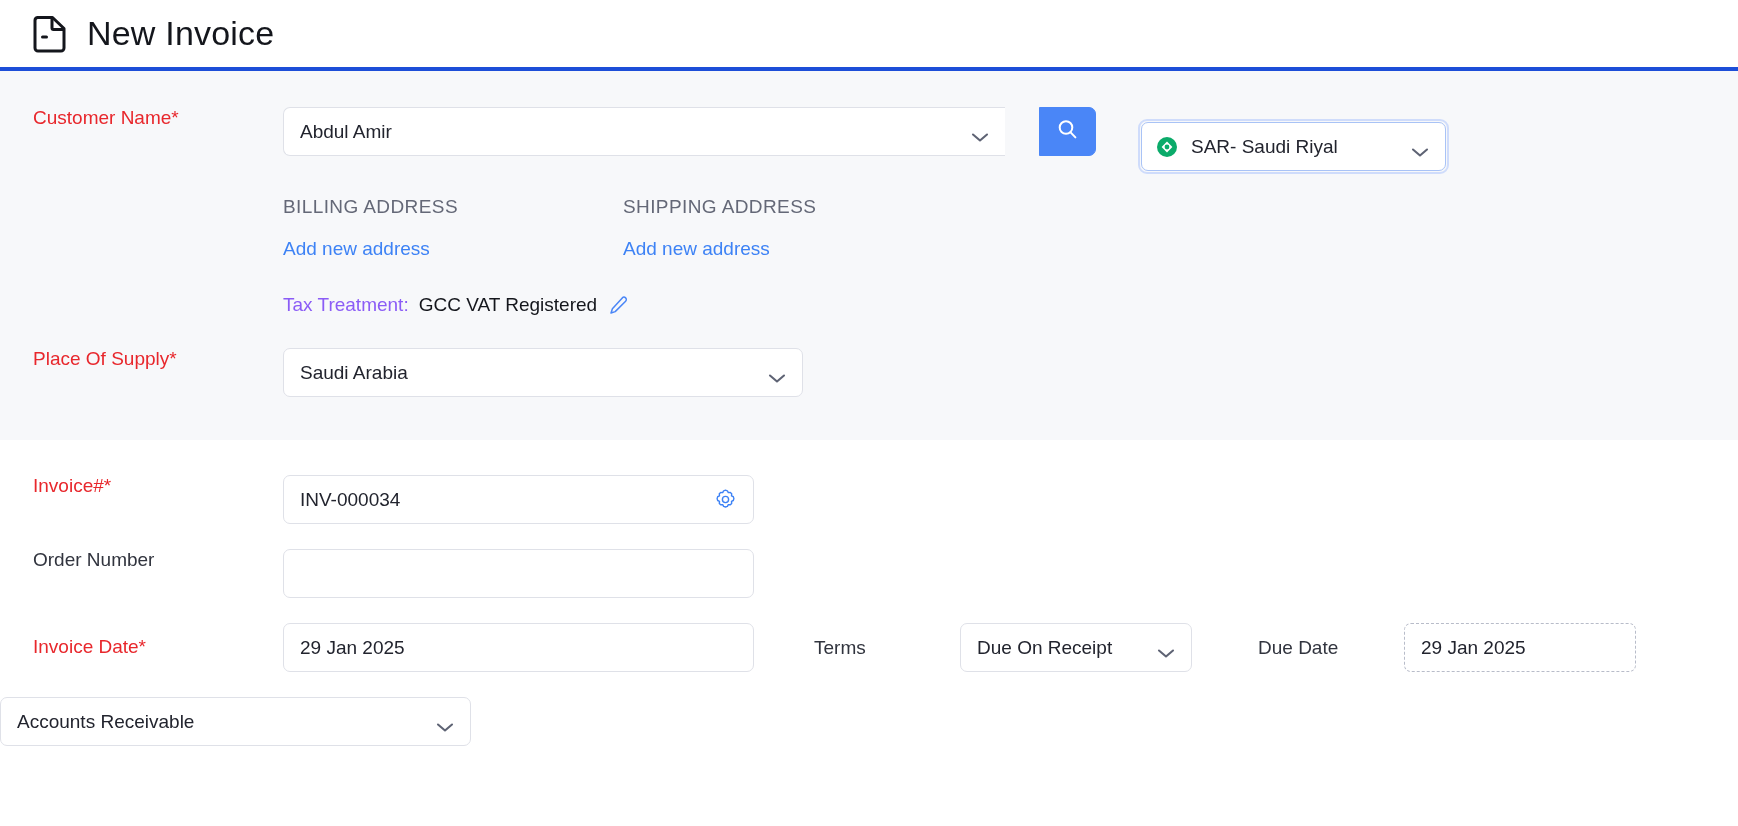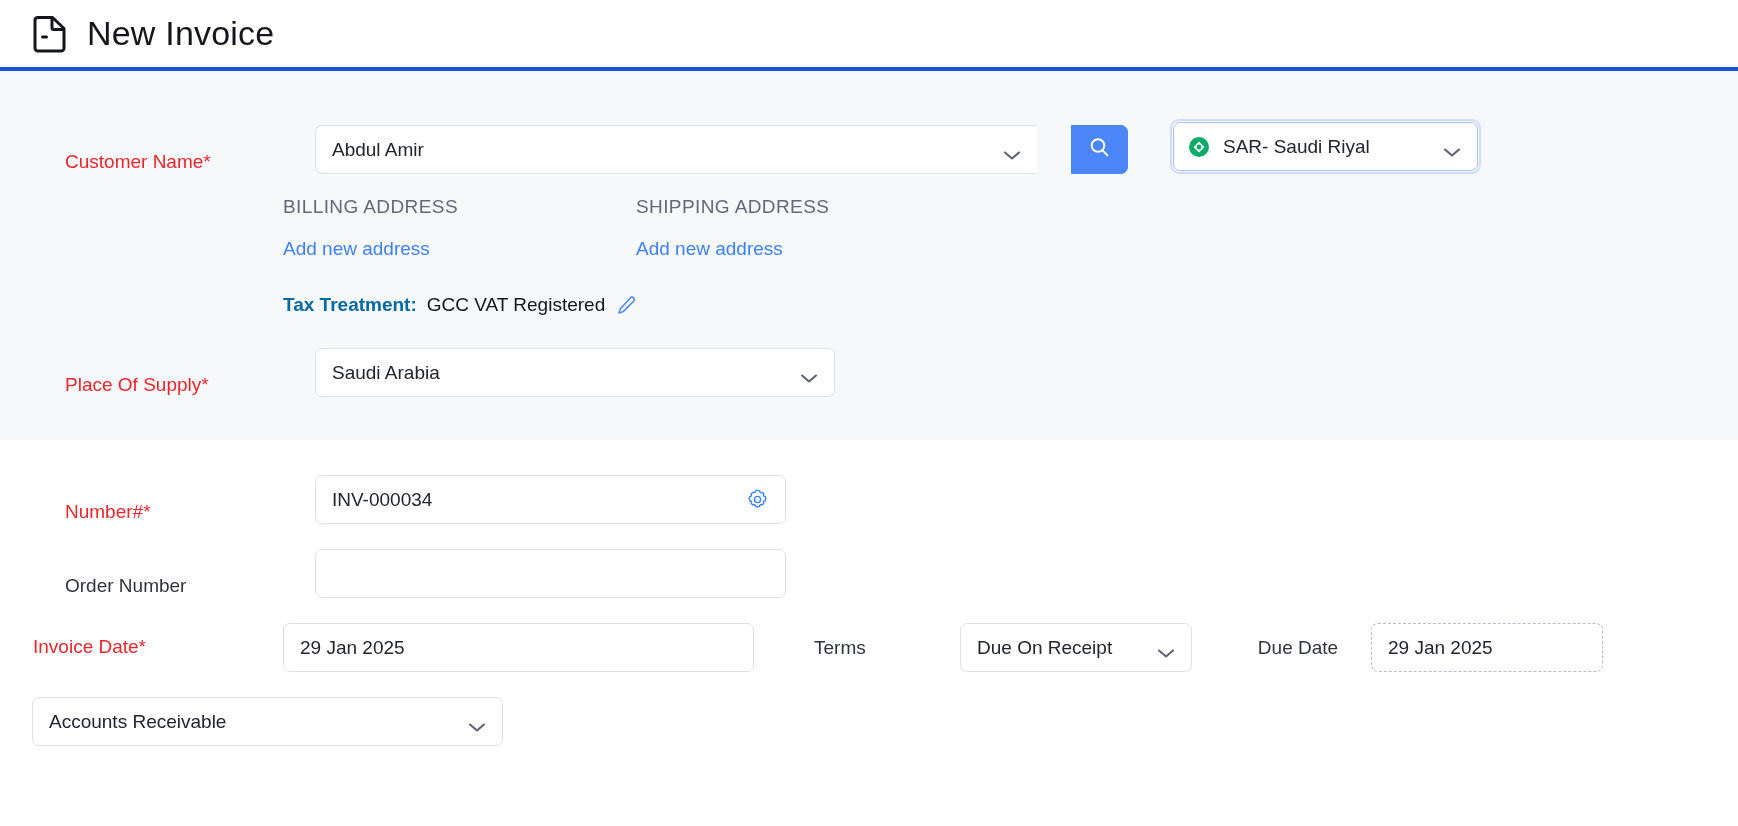--- a/index.html
+++ b/index.html
@@ -37,21 +37,21 @@
     padding: 0;
     height: 369px;
     position: relative;
   }
   .section-white {
     background: #ffffff;
     position: relative;
     height: 362px;
   }
 
-  .row { display: flex; align-items: flex-end; padding-left: 32px; }
+  .row { display: flex; align-items: flex-start; }
 
   .label {
     width: 283px;
     padding-left: 33px;
     font-size: 19px;
     color: #31343e;
     flex: none;
     line-height: 1.2;
   }
   .label.req { color: #e8272c; }
@@ -108,42 +108,42 @@
     border-radius: 7px;
     padding-left: 13px;
   }
   .cur-icon { width: 24px; height: 24px; margin-right: 12px; flex: none; }
 
   
   .addr-block {
     padding-left: 283px;
     padding-top: 22px;
   }
-  .addr-cols { display: flex; gap: 13px; }
+  .addr-cols { display: flex; }
   .addr-col { width: 340px; }
   .addr-head {
     font-size: 19px;
     color: #646877;
     letter-spacing: .4px;
     margin-bottom: 20px;
   }
   .addr-link {
     font-size: 19px;
     color: #3d82f5;
     cursor: pointer;
   }
 
   .tax-line {
     padding-left: 283px;
     padding-top: 34px;
     display: flex;
     align-items: center;
     font-size: 19px;
   }
-  .tax-key { color: #0369a1; margin-right: 10px; font-weight: bold; }
+  .tax-key { color: #8b5cf6; margin-right: 10px; }
   .tax-val { color: #14161c; }
   .pencil { width: 19px; height: 19px; margin-left: 12px; cursor: pointer; }
 
   .pos-row { padding-top: 32px; }
   .pos-field { width: 520px; }
 
   
   .inv-row { padding-top: 35px; }
   .std-field { width: 471px; }
   .gear { width: 23px; height: 23px; flex: none; cursor: pointer; }
@@ -153,25 +153,24 @@
   .terms-label {
     width: 146px;
     margin-left: 60px;
     font-size: 19px;
     color: #31343e;
     flex: none;
   }
   .terms-field { width: 232px; }
   .due-label {
     width: 146px;
-    margin-left: 33px;
+    margin-left: 66px;
     font-size: 19px;
     color: #31343e;
     flex: none;
-    text-align: center;
   }
   .due-field {
     width: 232px;
     border: 1px dashed #b8bcc9;
     background: #ffffff;
     color: #22242e;
   }
   .acct-row { padding-top: 25px; }
 </style>
 </head>
@@ -263,21 +262,21 @@
             <path d="M2 2.5 L9 8.5 L16 2.5"></path>
           </svg>
       </span>
     </div>
   </div>
 </div>
 
 <div class="section-white">
 
   <div class="row inv-row">
-    <div class="label req">Number#*</div>
+    <div class="label req">Invoice#*</div>
     <div class="field std-field">
       <span class="val">INV-000034</span>
       <span class="gear">
         <svg viewBox="0 0 23 23" xmlns="http://www.w3.org/2000/svg">
           <path d="M11.5 2.2 l1.9 .6 .9 1.8 2 -.2 1.4 1.4 -.2 2 1.8 .9 .6 1.9 -.6 1.9 -1.8 .9 .2 2 -1.4 1.4 -2 -.2 -.9 1.8 -1.9 .6 -1.9 -.6 -.9 -1.8 -2 .2 -1.4 -1.4 .2 -2 -1.8 -.9 -.6 -1.9 .6 -1.9 1.8 -.9 -.2 -2 1.4 -1.4 2 .2 .9 -1.8 z" fill="none" stroke="#3d82f5" stroke-width="1.4" stroke-linejoin="round"></path>
           <circle cx="11.5" cy="11.5" r="3.1" fill="none" stroke="#3d82f5" stroke-width="1.4"></circle>
         </svg>
       </span>
     </div>
   </div>

